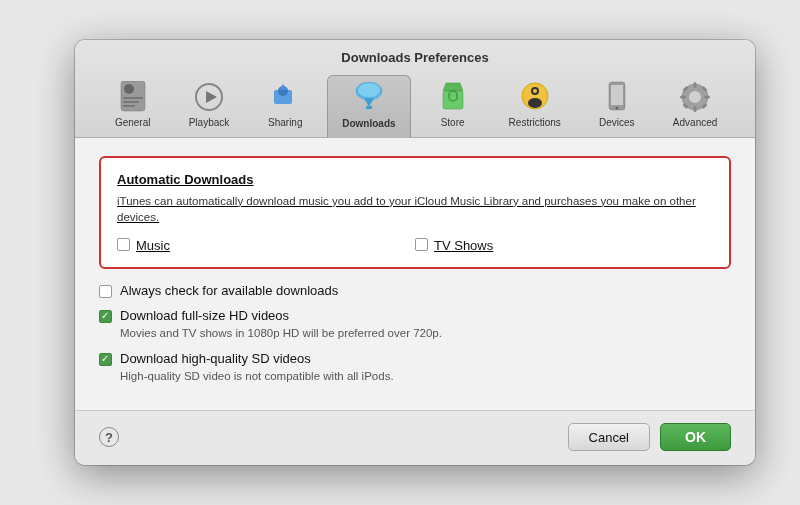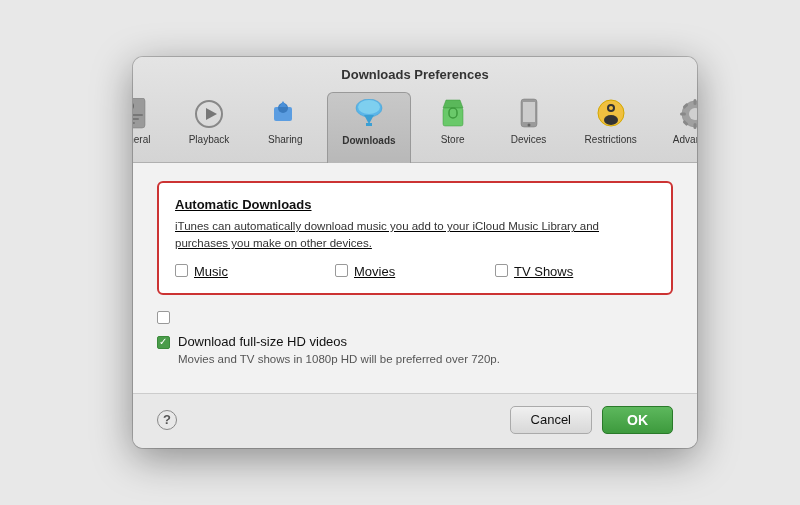--- a/index.html
+++ b/index.html
@@ -8,21 +8,21 @@
       width: 800px;
       height: 505px;
       background: #e8e8e8;
       font-family: -apple-system, "Helvetica Neue", Arial, sans-serif;
       display: flex;
       align-items: center;
       justify-content: center;
     }
 
     .window {
-      width: 564px;
+      width: 680px;
       background: #f2f2f2;
       border-radius: 10px;
       box-shadow: 0 10px 40px rgba(0,0,0,0.4), 0 0 0 1px rgba(0,0,0,0.2);
       overflow: hidden;
       margin-left: 30px;
     }
 
     .titlebar {
       background: linear-gradient(to bottom, #e4e4e4, #d4d4d4);
       border-bottom: 1px solid #b0b0b0;
@@ -54,21 +54,21 @@
       cursor: pointer;
       border-radius: 6px 6px 0 0;
       min-width: 68px;
     }
 
     .toolbar-item.active {
       background: linear-gradient(to bottom, #c8c8c8, #b8b8b8);
       border: 1px solid #999;
       border-bottom: none;
       margin-bottom: -1px;
-      padding-bottom: 17px;
+      padding-bottom: 9px;
     }
 
     .toolbar-item .icon {
       width: 32px;
       height: 32px;
       margin-bottom: 4px;
       display: flex;
       align-items: center;
       justify-content: center;
     }
@@ -299,39 +299,39 @@
             <path d="M5 10 L8 2 L22 2 L25 10 Z" fill="#5ab85a" stroke="#3d9a3d" stroke-width="0.5"></path>
             <rect x="5" y="10" width="20" height="18" rx="2" fill="#6ac96a" stroke="#3d9a3d" stroke-width="0.5"></rect>
             <rect x="11" y="10" width="8" height="10" rx="4" fill="none" stroke="#3d9a3d" stroke-width="1.5"></rect>
           </svg>
         </div>
         <span class="label">Store</span>
       </div>
 
       <div class="toolbar-item">
         <div class="icon icon-shape">
-          <svg width="22" height="32" viewBox="0 0 22 32">
-            <rect x="3" y="1" width="16" height="28" rx="3" fill="#9a9a9a" stroke="#777" stroke-width="0.5"></rect>
-            <rect x="5" y="4" width="12" height="20" fill="#ccc"></rect>
-            <circle cx="11" cy="27" r="1.5" fill="#666"></circle>
-          </svg>
-        </div>
-        <span class="label">Devices</span>
-      </div>
-
-      <div class="toolbar-item">
-        <div class="icon icon-shape">
           <svg width="30" height="32" viewBox="0 0 30 32">
             <circle cx="15" cy="15" r="13" fill="#f0c040" stroke="#d4a800" stroke-width="1"></circle>
             <circle cx="15" cy="10" r="4" fill="#333" stroke="none"></circle>
             <ellipse cx="15" cy="22" rx="7" ry="5" fill="#333"></ellipse>
             <circle cx="15" cy="10" r="2" fill="#f0c040"></circle>
           </svg>
         </div>
         <span class="label">Restrictions</span>
+      </div>
+
+      <div class="toolbar-item">
+        <div class="icon icon-shape">
+          <svg width="22" height="32" viewBox="0 0 22 32">
+            <rect x="3" y="1" width="16" height="28" rx="3" fill="#9a9a9a" stroke="#777" stroke-width="0.5"></rect>
+            <rect x="5" y="4" width="12" height="20" fill="#ccc"></rect>
+            <circle cx="11" cy="27" r="1.5" fill="#666"></circle>
+          </svg>
+        </div>
+        <span class="label">Devices</span>
       </div>
 
       <div class="toolbar-item">
         <div class="icon icon-shape">
           <svg width="32" height="32" viewBox="0 0 32 32">
             <circle cx="16" cy="16" r="13" fill="#a0a0a0" stroke="#888" stroke-width="0.5"></circle>
             <circle cx="16" cy="16" r="6" fill="#d0d0d0"></circle>
             <rect x="14.5" y="1" width="3" height="6" rx="1.5" fill="#888"></rect>
             <rect x="14.5" y="25" width="3" height="6" rx="1.5" fill="#888"></rect>
             <rect x="1" y="14.5" width="6" height="3" rx="1.5" fill="#888"></rect>
@@ -352,42 +352,48 @@
 
     <div class="auto-downloads-box">
       <div class="auto-downloads-title">Automatic Downloads</div>
       <div class="auto-downloads-desc">iTunes can automatically download music you add to your iCloud Music Library and purchases you make on other devices.</div>
       <div class="checkboxes-row">
         <div class="checkbox-item">
           <input type="checkbox" class="checkbox-native" id="music-cb" style="accent-color: rgb(74, 156, 74);">
           <label for="music-cb">Music</label>
         </div>
         <div class="checkbox-item">
-          <input type="checkbox" class="checkbox-native" id="movies-cb" style="accent-color: rgb(74, 156, 74);">
-          <label for="movies-cb">Movies</label>
-        </div>
-        <div class="checkbox-item">
           <input type="checkbox" class="checkbox-native" id="tvshows-cb" style="accent-color: rgb(74, 156, 74);">
           <label for="tvshows-cb">TV Shows</label>
         </div>
       </div>
     </div>
 
     <div class="option-row">
       <input type="checkbox" class="checkbox-native" id="check-avail" style="accent-color: rgb(74, 156, 74);">
+      <div class="option-content">
+        <div class="option-title">Always check for available downloads</div>
+      </div>
     </div>
 
     <div class="option-row">
       <input type="checkbox" class="checkbox-native" id="hd-videos" checked="" style="accent-color: rgb(74, 156, 74);">
       <div class="option-content">
         <div class="option-title">Download full-size HD videos</div>
         <div class="option-desc">Movies and TV shows in 1080p HD will be preferred over 720p.</div>
       </div>
     </div>
 
+    <div class="option-row">
+      <input type="checkbox" class="checkbox-native" id="sd-videos" checked="" style="accent-color: rgb(74, 156, 74);">
+      <div class="option-content">
+        <div class="option-title">Download high-quality SD videos</div>
+        <div class="option-desc">High-quality SD video is not compatible with all iPods.</div>
+      </div>
+    </div>
 
   </div>
 
   <div class="bottom-bar">
     <button class="help-btn">?</button>
     <div class="btn-group">
       <button class="btn-cancel">Cancel</button>
       <button class="btn-ok">OK</button>
     </div>
   </div>

